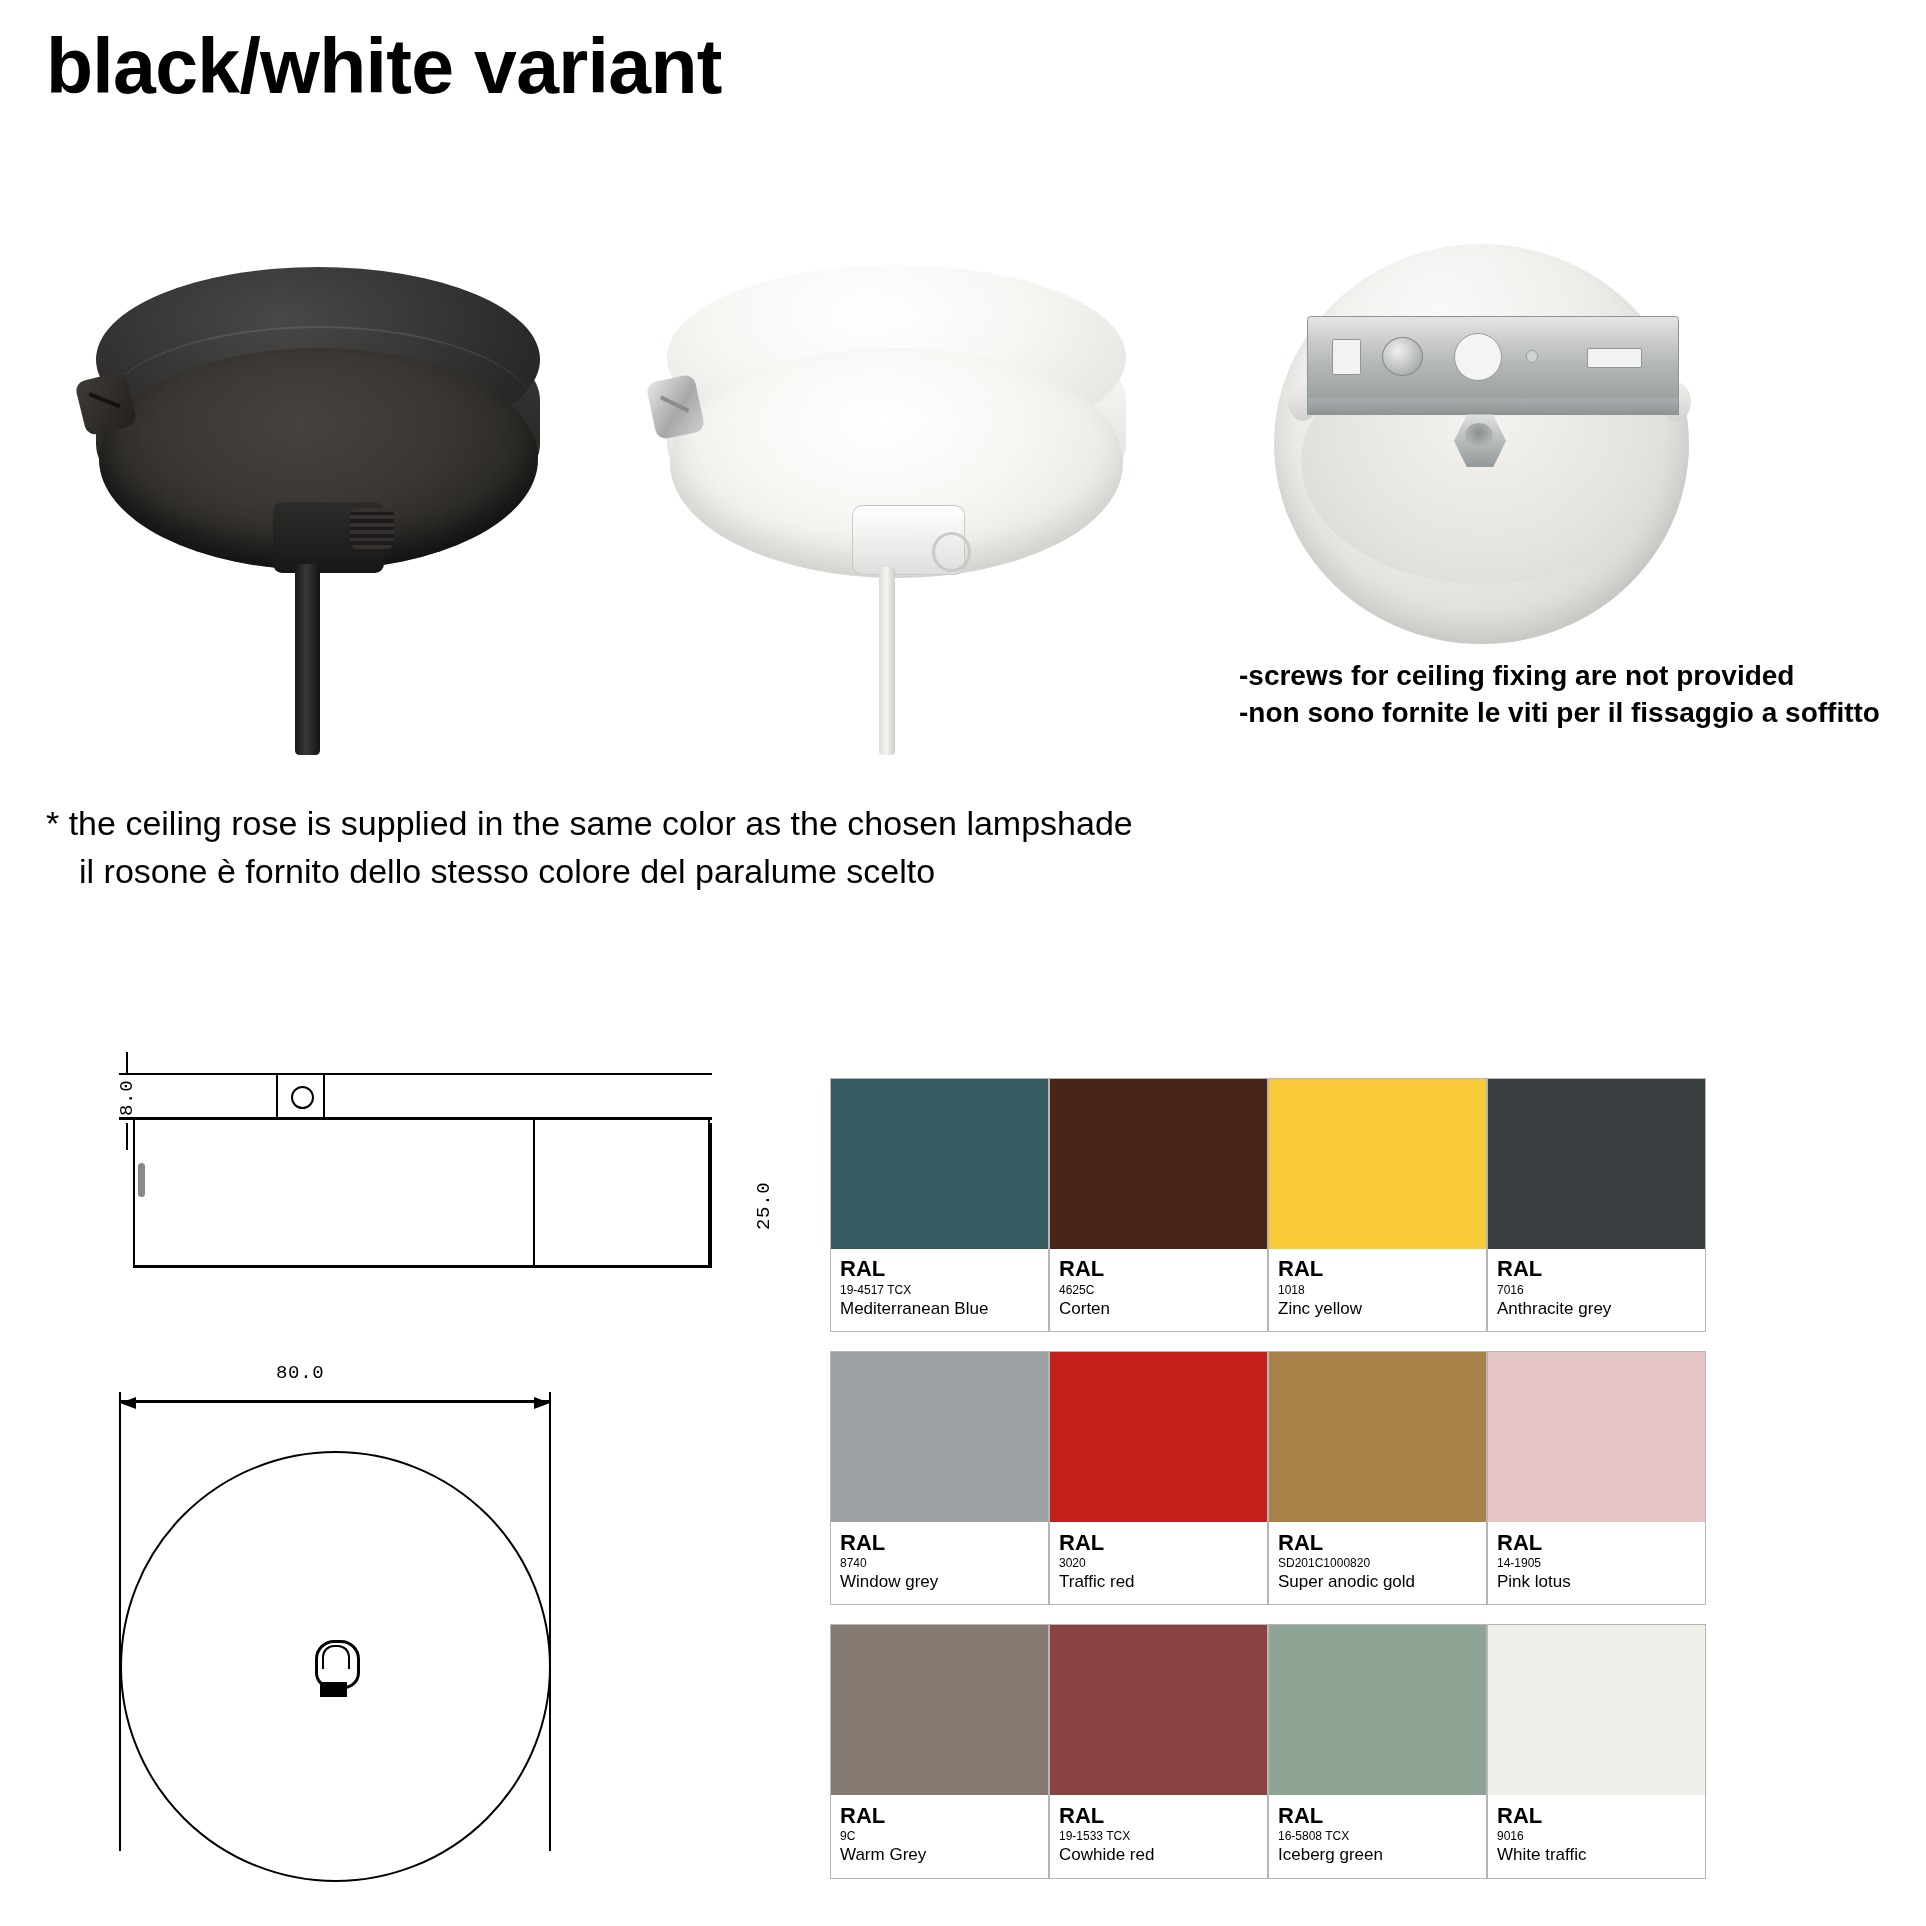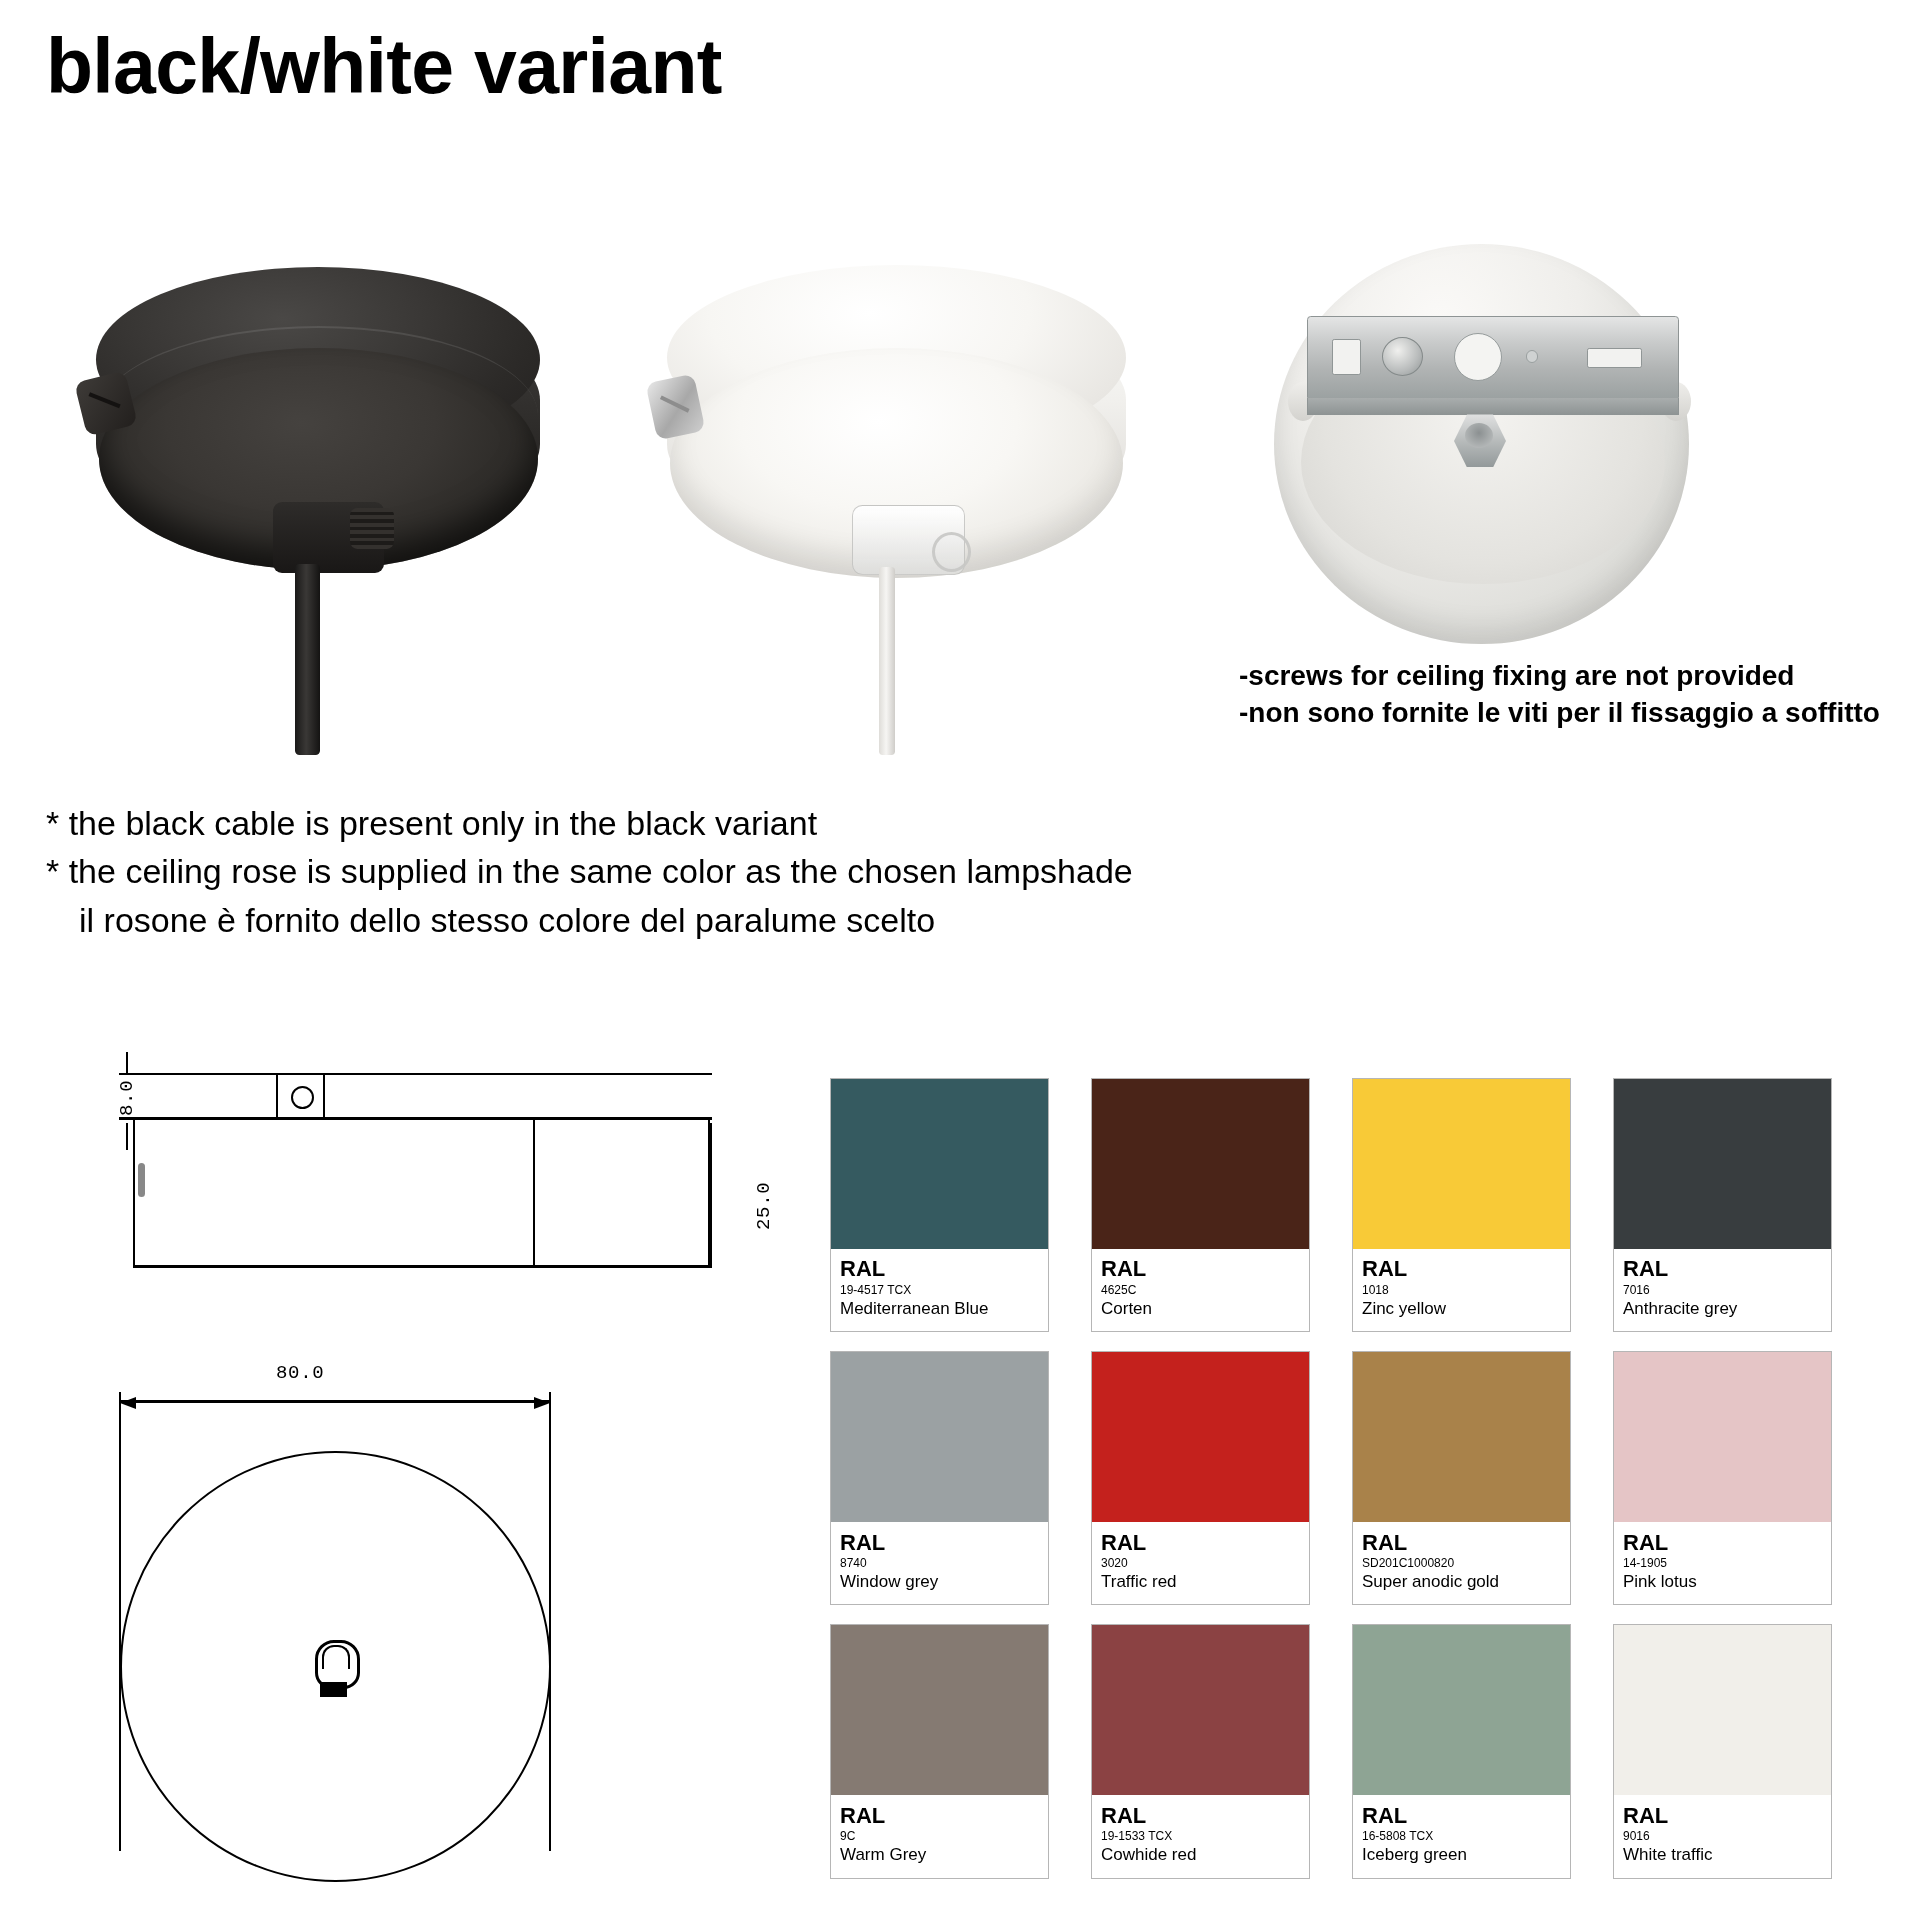--- a/index.html
+++ b/index.html
@@ -113,21 +113,21 @@
   .draw{position:absolute;}
   #drawing-side{left:89px;top:1052px;width:711px;height:215px;}
   #drawing-top{left:76px;top:1356px;width:711px;height:533px;}
   .ln{position:absolute;background:#000;}
   .dim-txt{position:absolute;font-size:19px;font-family:"Liberation Mono","DejaVu Sans Mono",monospace;
            letter-spacing:0.7px;}
   .vert{transform:rotate(-90deg);transform-origin:left top;}
 
   
   .swatches{position:absolute;left:830px;top:1078px;width:1052px;}
-  .srow{display:flex;gap:42px;margin-bottom:19px;}
+  .srow{display:flex;margin-bottom:19px;}
   .card{width:219px;border:1.5px solid #b6b6b6;background:#fff;box-sizing:border-box;}
   .chip{height:170px;width:100%;}
   .cardtxt{padding:7.4px 9px 10.4px 9px;}
   .ral{font-size:22px;font-weight:700;line-height:1.15;}
   .code{font-size:12px;line-height:1.35;}
   .cname{font-size:17px;line-height:1.35;}
 </style>
 </head>
 <body>
 
@@ -178,21 +178,20 @@
     <div class="brk-nut-hole"></div>
   </div>
 </div>
 
 <div class="screw-note">
   <div>-screws for ceiling fixing are not provided</div>
   <div>-non sono fornite le viti per il fissaggio a soffitto</div>
 </div>
 
 <div class="notes">
-  <div class="note-line">* the black cable is present only in the black variant</div>
   <div class="note-line">* the ceiling rose is supplied in the same color as the chosen lampshade</div>
   <div class="note-line ind">il rosone è fornito dello stesso colore del paralume scelto</div>
 </div>
 
 <div class="draw" id="drawing-side">
 
   <div class="ln" style="left:30px;top:21px;width:593px;height:2.2px;"></div>
   <div class="ln" style="left:30px;top:65px;width:593px;height:3px;"></div>
   <div class="ln" style="left:187px;top:21px;width:2.2px;height:44px;"></div>
   <div class="ln" style="left:234px;top:21px;width:2.2px;height:44px;"></div>

